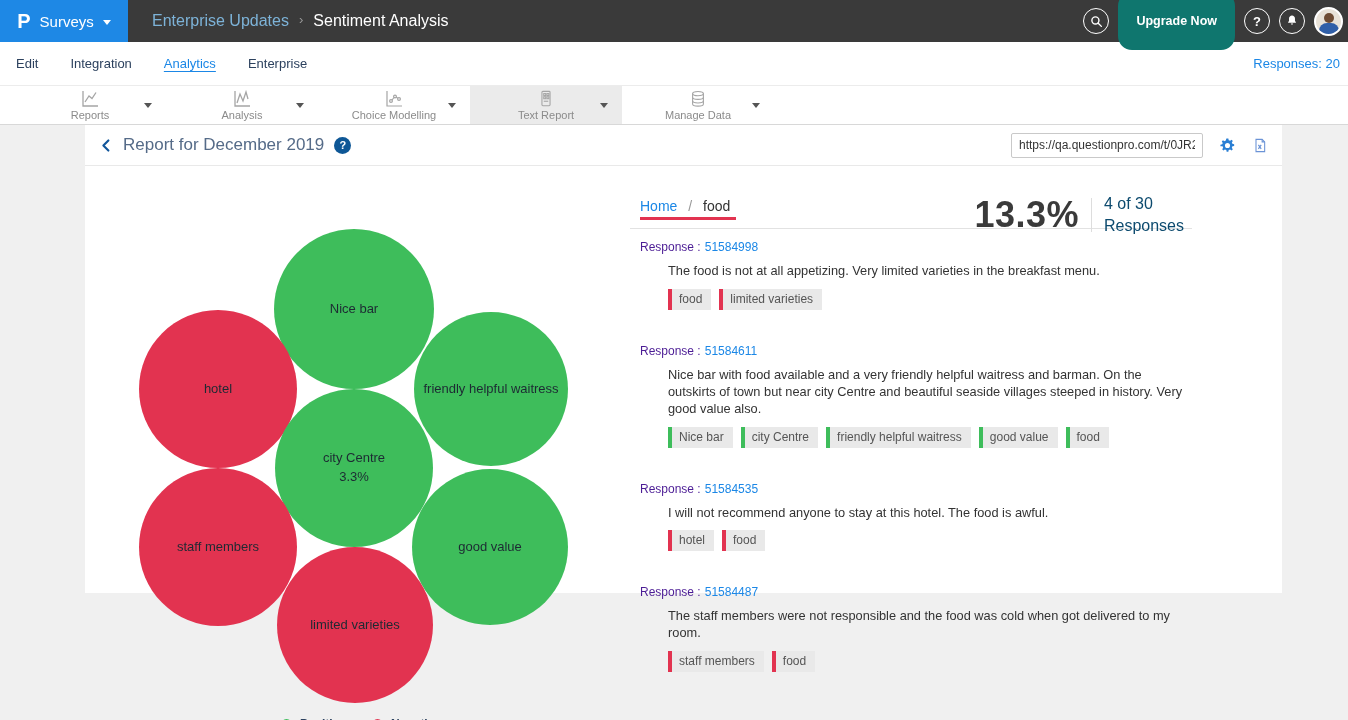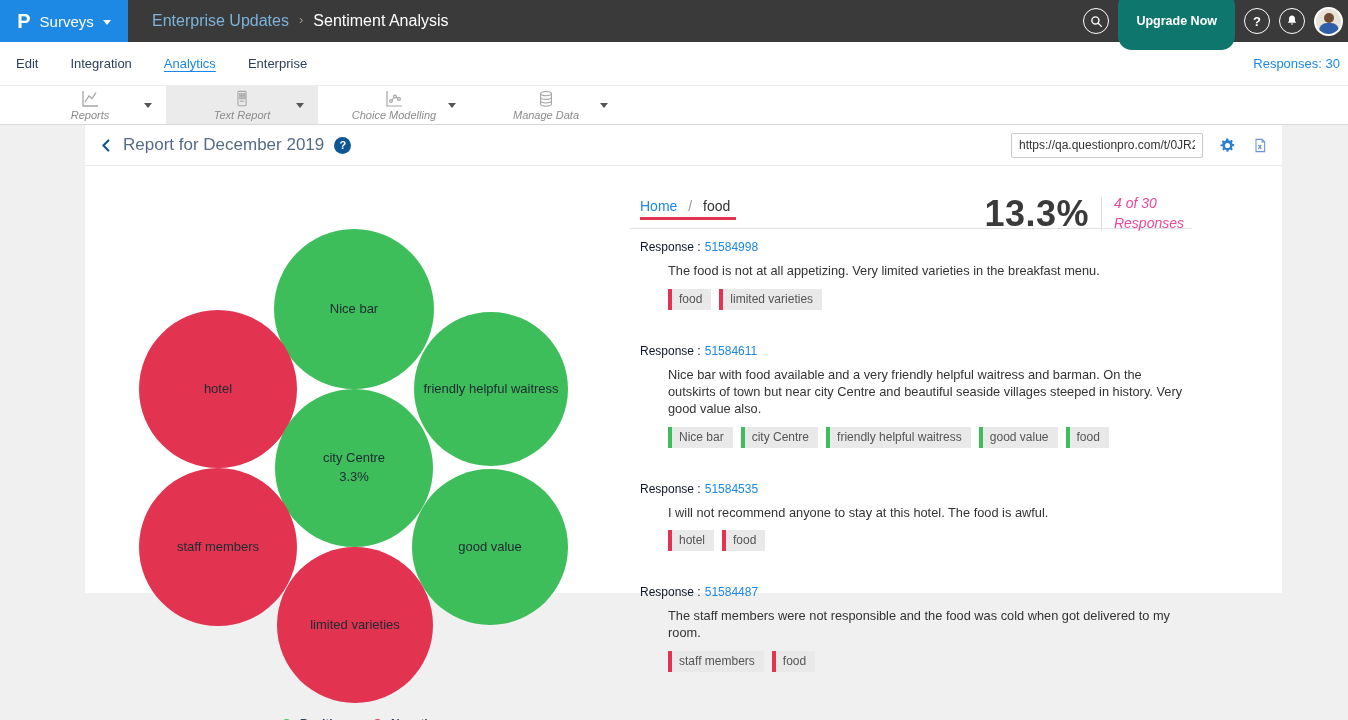--- a/index.html
+++ b/index.html
@@ -35,21 +35,21 @@
   .menu-item { font-size:13px; color:#2c415e; padding:0 16px; cursor:pointer; }
   .menu-item.active { color:#1b87e6; text-decoration:underline; text-underline-offset:3px; }
   .menu-responses { margin-left:auto; color:#1b87e6; font-size:13px; padding-right:8px; }
 
   
   .toolbar { height:39px; background:#fff; border-bottom:1px solid #d8d8d8; display:flex; padding-left:14px; }
   .tool-item { width:152px; position:relative; display:flex; flex-direction:column;
                align-items:center; justify-content:center; cursor:pointer; }
   .tool-item.active { background:#ebebeb; }
   .tool-icon { height:18px; display:flex; align-items:center; }
-  .tool-label { font-size:11px; color:#8b8b8b; margin-top:1px;font-style:italic; }
+  .tool-label { font-size:11px; color:#8b8b8b; margin-top:1px; }
   .tool-caret { position:absolute; right:14px; top:17px; width:0; height:0;
                 border-left:4px solid transparent; border-right:4px solid transparent;
                 border-top:5px solid #555; }
 
   
   .card { position:absolute; left:85px; top:125px; width:1197px; height:468px; background:#fff; }
   .card-header { height:41px; border-bottom:1px solid #e9e9e9; display:flex; align-items:center; padding:0 14px; }
   .back-btn { display:flex; align-items:center; cursor:pointer; }
   .card-title { font-size:17px; color:#556b88; margin:0 10px 0 9px; }
   .help-chip { width:17px; height:17px; border-radius:50%; background:#0e5796; color:#fff;
@@ -76,25 +76,25 @@
   .panel-header { position:absolute; left:545px; top:60px; width:562px; height:44px;
                   border-bottom:1px solid #e2e2e2; display:flex; align-items:flex-start; padding:8px 2px 4px 10px; }
   .panel-bc { position:relative; font-size:14px; padding-top:5px; }
   .panel-bc .root { color:#1b87e6; cursor:pointer; }
   .panel-bc .sep { color:#999; margin:0 7px; }
   .panel-bc .cur { color:#333; }
   .panel-bc .redline { position:absolute; left:0; top:24px; width:96px; height:3px; background:#e23350; }
   .panel-stats { margin-left:auto; display:flex; align-items:center; gap:12px; }
   .percent { font-size:36px; font-weight:bold; color:#3a3a3a; letter-spacing:0.5px; }
   .stat-divider { width:1px; height:34px; background:#ddd; }
-  .count-block { font-size:14px; color:#ec4899; line-height:1.4; padding-right:6px;font-style:italic; }
+  .count-block { font-size:16px; color:#0c4a6e; line-height:1.4; padding-right:6px; }
 
   .responses { position:absolute; left:545px; top:112px; width:562px; padding-left:10px; }
   .response { margin-bottom:31px; }
-  .response-label { font-size:12px; color:#0f172a; }
+  .response-label { font-size:12px; color:#4c1d95; }
   .response-id { font-size:12px; color:#1b87e6; margin-left:4px; cursor:pointer; }
   .response-text { font-size:12.8px; color:#333; margin:8px 0 0 28px; line-height:1.32; }
   .tags { margin:9px 0 0 28px; display:flex; flex-wrap:wrap; gap:8px; }
   .tag { background:#e9e9e9; border-left:4px solid #999; padding:3px 9px 4px 7px; font-size:12px; color:#555; }
   .tag.positive { border-left-color:#3ebd5b; }
   .tag.negative { border-left-color:#e23350; }
 </style>
 </head>
 <body>
 
@@ -133,59 +133,69 @@
   </div>
 </header>
 
 <nav class="menu-row">
   <div class="menu-tabs">
       <div class="menu-item">Edit</div>
       <div class="menu-item">Integration</div>
       <div class="menu-item active">Analytics</div>
       <div class="menu-item">Enterprise</div>
     </div>
-  <span class="menu-responses">Responses: 30</span>
+  <span class="menu-responses">Responses: 20</span>
 </nav>
 
 <div class="toolbar" id="toolbar-items">
     <div class="tool-item">
       <span class="tool-icon">
         <svg width="20" height="18" viewBox="0 0 20 18" fill="none" stroke="#a5a5a5" stroke-width="1.3">
           <path d="M3 1v15h15"></path>
           <polyline points="5 12 9 6 12 8.5 16 2.5"></polyline>
         </svg>
       </span>
       <div class="tool-label">Reports</div>
+      <span class="tool-caret"></span>
+    </div>
+    <div class="tool-item">
+      <span class="tool-icon">
+        <svg width="20" height="18" viewBox="0 0 20 18" fill="none" stroke="#a5a5a5" stroke-width="1.3">
+          <path d="M3 1v15h15"></path>
+          <polyline points="5 13 8 4 11 11 14 2 16 9"></polyline>
+        </svg>
+      </span>
+      <div class="tool-label">Analysis</div>
+      <span class="tool-caret"></span>
+    </div>
+    <div class="tool-item">
+      <span class="tool-icon">
+        <svg width="20" height="18" viewBox="0 0 20 18" fill="none" stroke="#a5a5a5" stroke-width="1.2">
+          <path d="M3 1v15h15"></path>
+          <circle cx="7" cy="11" r="1.4"></circle>
+          <circle cx="11" cy="6.5" r="1.4"></circle>
+          <circle cx="15" cy="9" r="1.4"></circle>
+          <path d="M8 10l2-2.5M12.2 7.2l1.7 1"></path>
+        </svg>
+      </span>
+      <div class="tool-label">Choice Modelling</div>
       <span class="tool-caret"></span>
     </div>
     <div class="tool-item active">
       <span class="tool-icon">
         <svg width="18" height="18" viewBox="0 0 20 20" fill="none" stroke="#a5a5a5" stroke-width="1.2">
           <rect x="5.5" y="1.5" width="9" height="16" rx="1"></rect>
           <rect x="7.5" y="4" width="2.2" height="2.2"></rect>
           <rect x="11" y="4" width="2.2" height="2.2"></rect>
           <rect x="7.5" y="7.5" width="2.2" height="2.2"></rect>
           <rect x="11" y="7.5" width="2.2" height="2.2"></rect>
           <path d="M7.5 12.5h5"></path>
         </svg>
       </span>
       <div class="tool-label">Text Report</div>
-      <span class="tool-caret"></span>
-    </div>
-    <div class="tool-item">
-      <span class="tool-icon">
-        <svg width="20" height="18" viewBox="0 0 20 18" fill="none" stroke="#a5a5a5" stroke-width="1.2">
-          <path d="M3 1v15h15"></path>
-          <circle cx="7" cy="11" r="1.4"></circle>
-          <circle cx="11" cy="6.5" r="1.4"></circle>
-          <circle cx="15" cy="9" r="1.4"></circle>
-          <path d="M8 10l2-2.5M12.2 7.2l1.7 1"></path>
-        </svg>
-      </span>
-      <div class="tool-label">Choice Modelling</div>
       <span class="tool-caret"></span>
     </div>
     <div class="tool-item">
       <span class="tool-icon">
         <svg width="18" height="18" viewBox="0 0 20 20" fill="none" stroke="#a5a5a5" stroke-width="1.2">
           <ellipse cx="10" cy="4" rx="6" ry="2.4"></ellipse>
           <path d="M4 4v11.5c0 1.3 2.7 2.4 6 2.4s6-1.1 6-2.4V4"></path>
           <path d="M4 8c0 1.3 2.7 2.4 6 2.4s6-1.1 6-2.4"></path>
           <path d="M4 12c0 1.3 2.7 2.4 6 2.4s6-1.1 6-2.4"></path>
         </svg>

